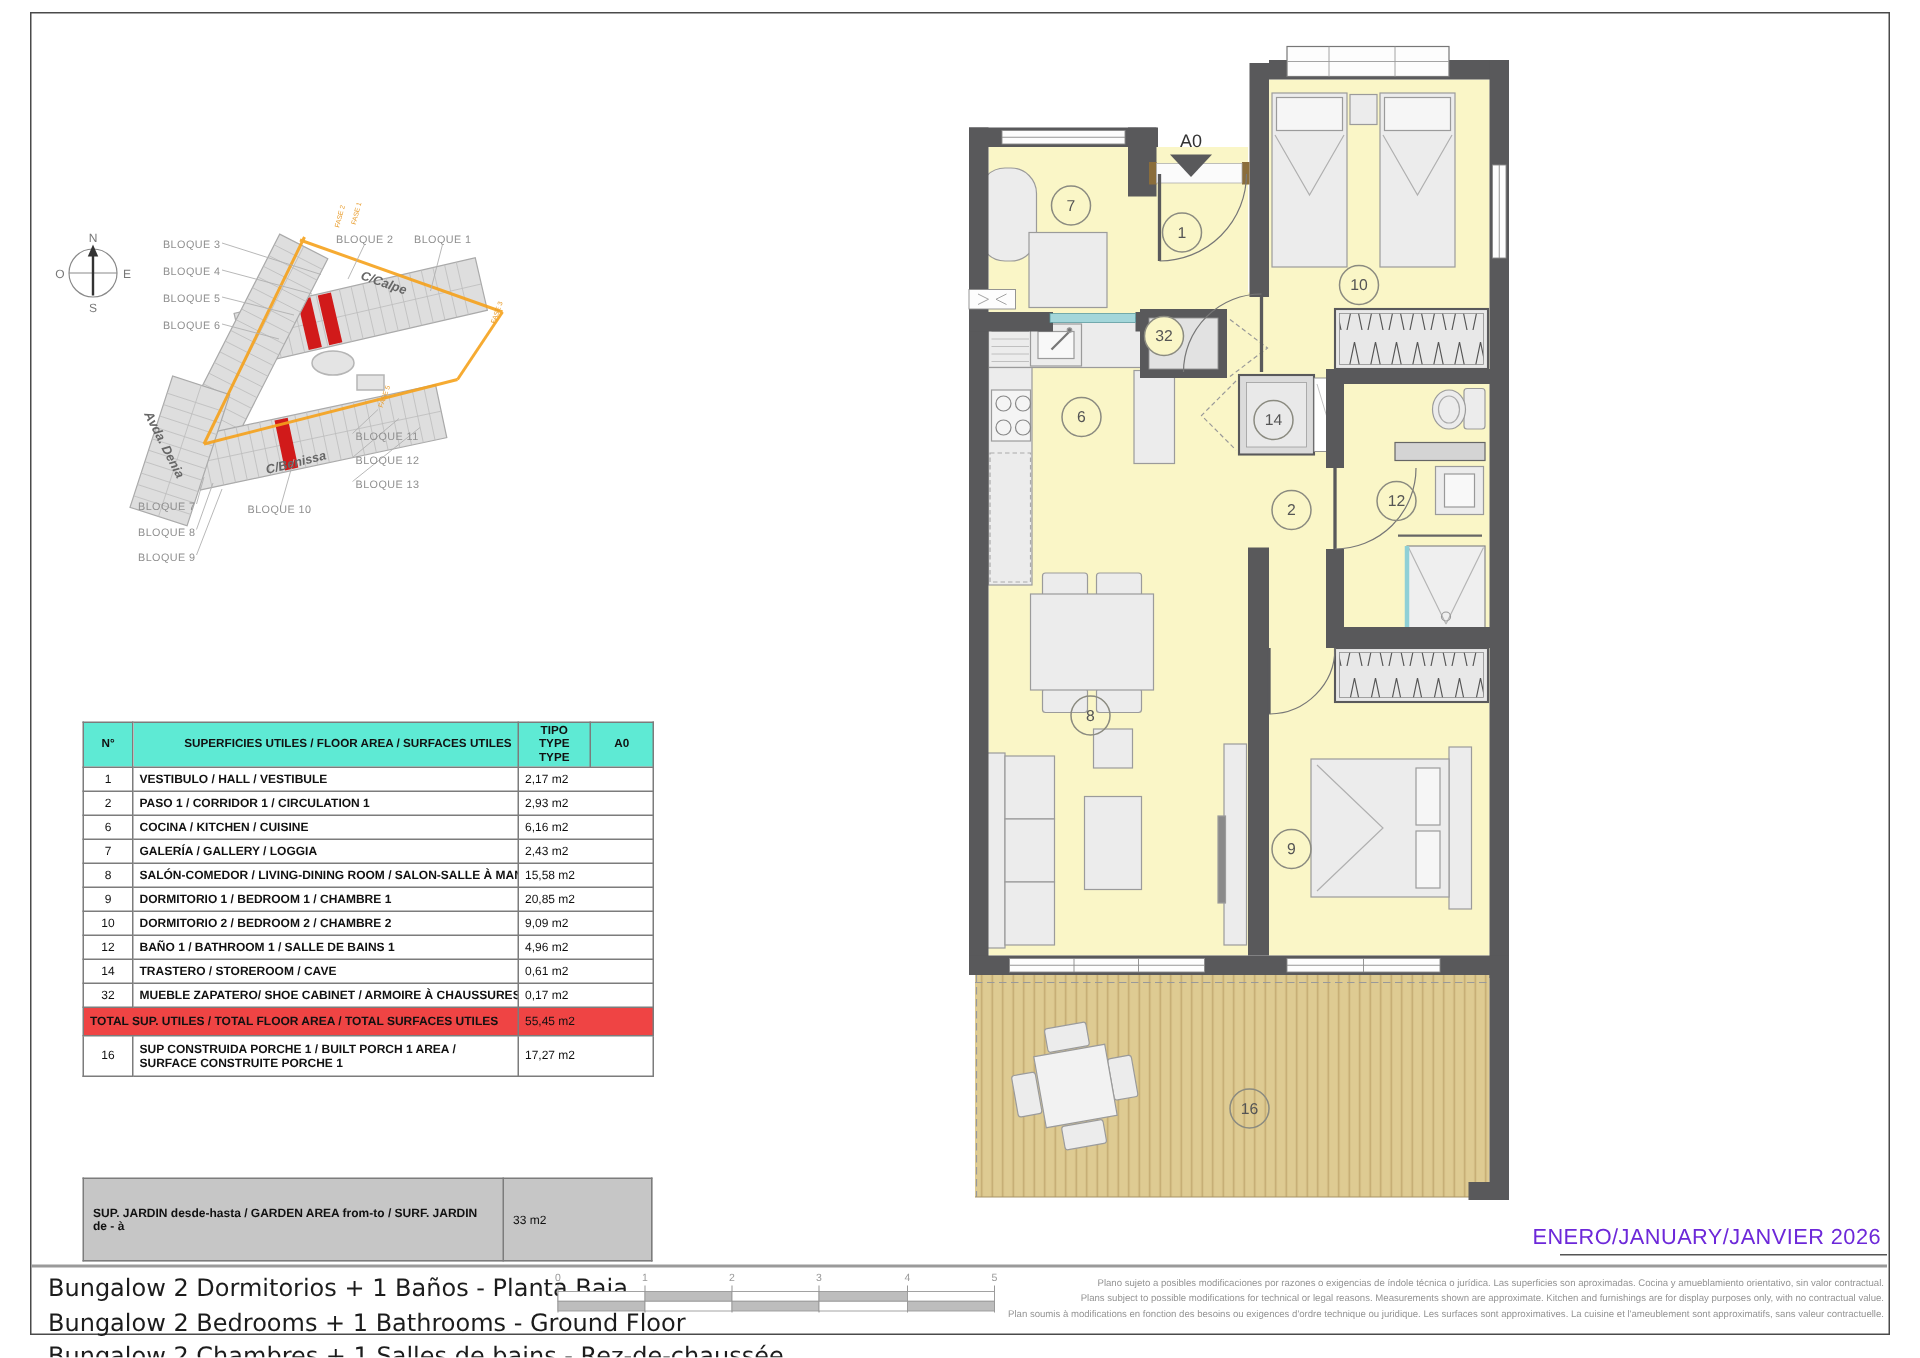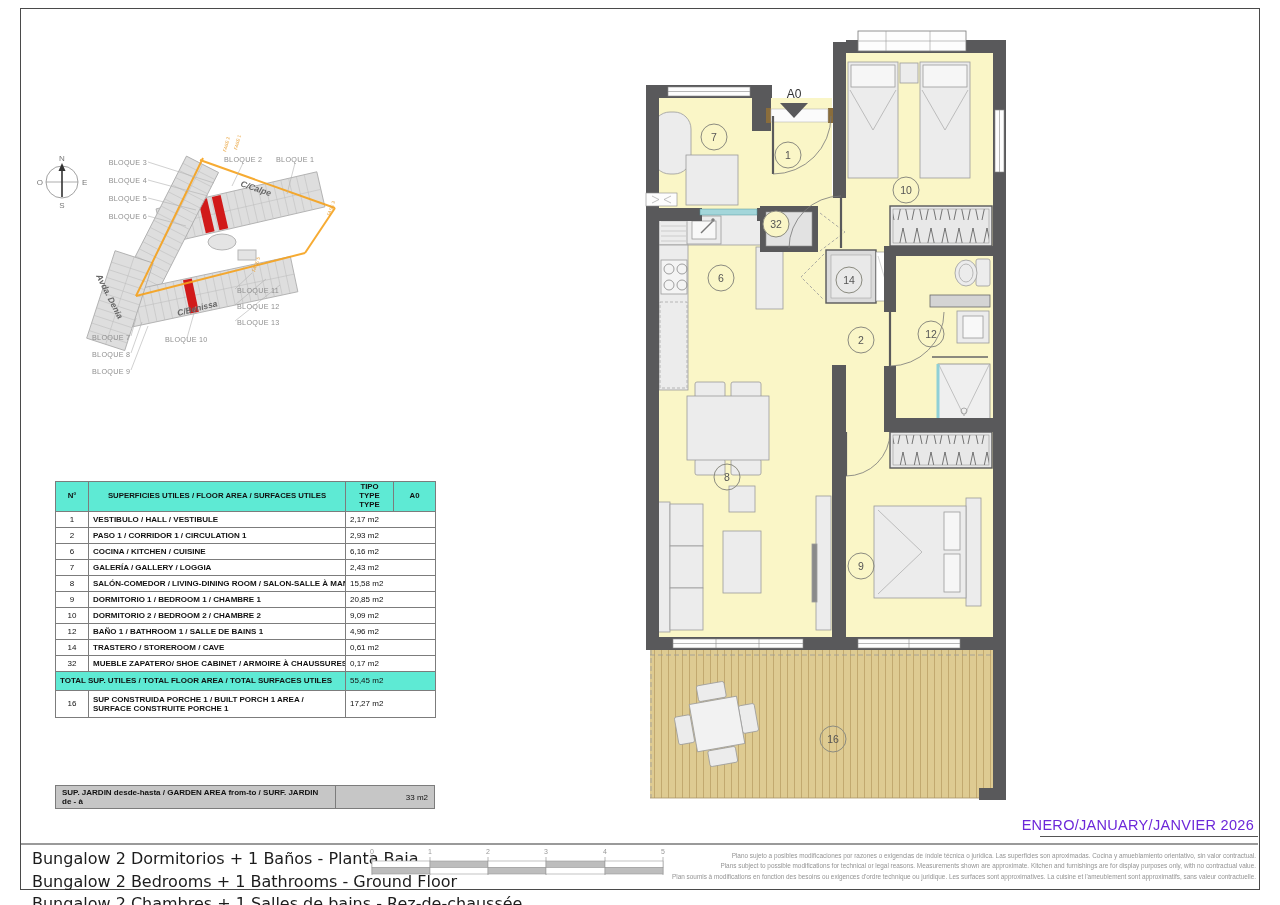--- a/index.html
+++ b/index.html
@@ -12,28 +12,28 @@
   
   .tablewrap{position:absolute;left:55px;top:481px;width:380px;}
   table.areas{border-collapse:collapse;table-layout:fixed;width:380px;font-size:8px;color:#111;}
   table.areas th,table.areas td{border:1px solid #7c7c7c;padding:1px 4px;line-height:1.15;
     overflow:hidden;white-space:nowrap;}
   table.areas th{background:#5eead4;font-size:7.8px;height:24px;white-space:normal;}
   td.num{ text-align:center;width:33px;}
   td.lbl{ font-weight:bold;}
   td.val{ text-align:left;padding-right:7px;}
   tr.r td{height:13px;}
-  tr.gray td{background:#5eead4;}
+  tr.gray td{background:#ef4444;}
   tr.tall td{height:24px;white-space:normal;font-size:8px;}
   tr.mid td{height:16px;}
   .gardenwrap{position:absolute;left:55px;top:785px;width:380px;}
   table.garden{border-collapse:collapse;table-layout:fixed;width:380px;font-size:8px;color:#111;}
-  table.garden td{border:1px solid #7c7c7c;background:#c6c6c6;padding:2px 6px;height:18px;}
+  table.garden td{border:1px solid #7c7c7c;background:#c6c6c6;padding:18px 6px;height:18px;}
   table.garden td.glbl{font-weight:bold;}
-  table.garden td.gval{width:86px;text-align:right;}
+  table.garden td.gval{width:86px;text-align:left;}
 
   
   .title-row{position:absolute;left:32px;top:812px;font-size:21px;color:#3c3c3c;letter-spacing:1px;}
   .title-row .tval{font-weight:bold;font-size:22px;color:#222;margin-left:16px;letter-spacing:0;}
   .date{position:absolute;right:26px;top:817px;font-size:14.5px;color:#6d28d9;letter-spacing:.3px;}
   .descs{position:absolute;left:32px;top:849px;font-family:"DejaVu Sans",sans-serif;
          font-size:16px;color:#1c1c1c;}
   .descs div{margin-bottom:3.5px;}
   .disclaimer{position:absolute;right:24px;top:851px;width:600px;text-align:right;
          font-size:6.4px;line-height:1.6;color:#949494;}
@@ -140,21 +140,21 @@
     <table class="areas">
       <colgroup>
           <col style="width:33px">
           <col style="width:257px">
           <col style="width:48px">
           <col style="width:42px">
         </colgroup>
       <thead>
         <tr>
           <th>N°</th>
-          <th style="text-align:center">SUPERFICIES UTILES / FLOOR AREA / SURFACES UTILES</th>
+          <th style="text-align:right">SUPERFICIES UTILES / FLOOR AREA / SURFACES UTILES</th>
           <th>TIPO TYPE TYPE</th>
           <th>A0</th>
         </tr>
       </thead>
       <tbody>
         <tr class="r">
             <td class="num">1</td>
             <td class="lbl">VESTIBULO / HALL / VESTIBULE</td>
             <td class="val" colspan="2">2,17 m2</td>
           </tr>

